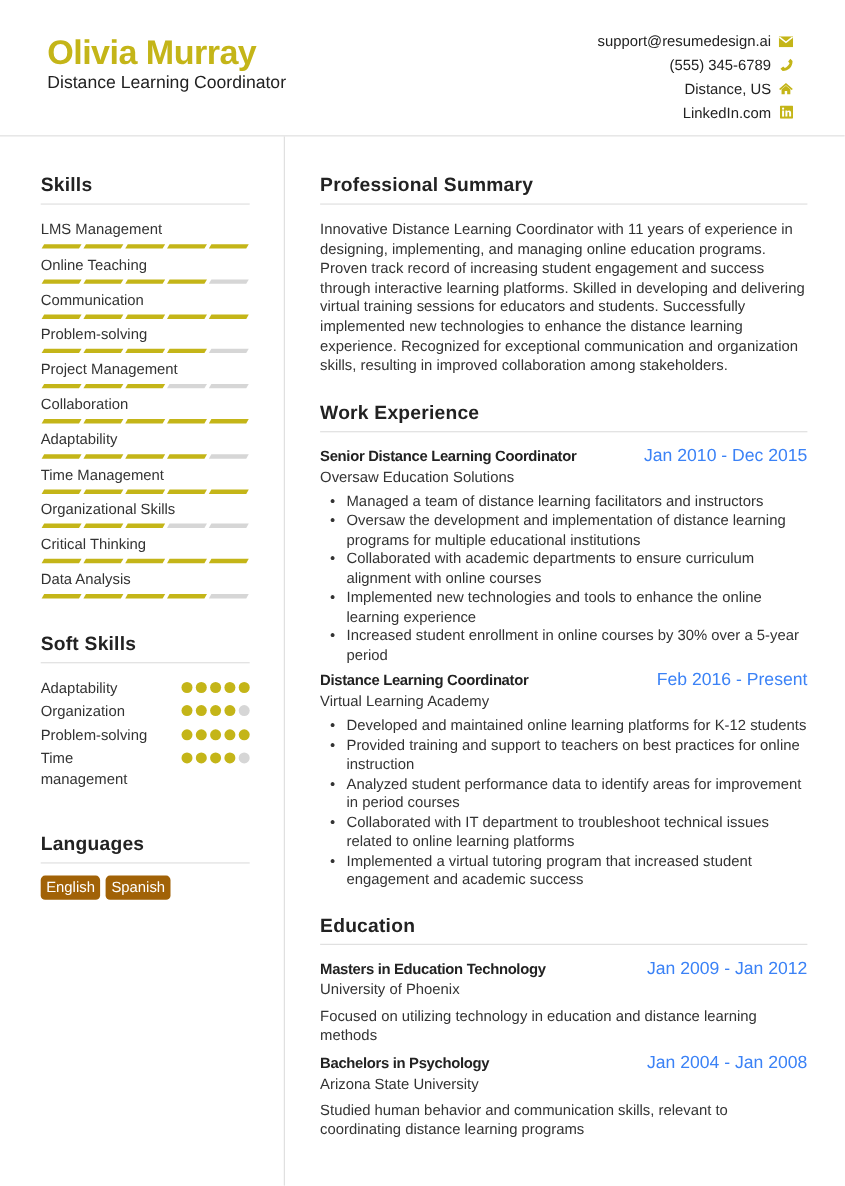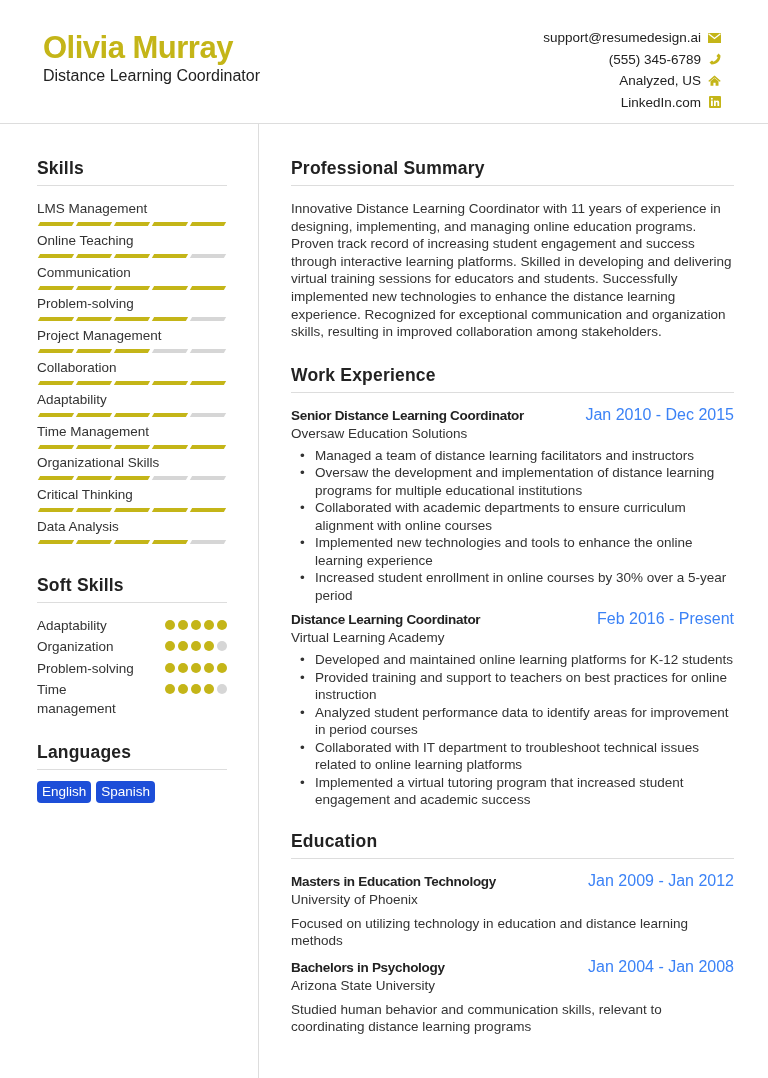--- a/index.html
+++ b/index.html
@@ -29,23 +29,23 @@
     .seg.on { background: #c4b518; }
 
     .soft-title { margin-top: 24px; }
     .soft-list { margin-top: 13px; }
     .soft-row { display: flex; justify-content: space-between; align-items: flex-start; min-height: 21.5px; }
     .soft-label { font-size: 13.5px; color: #333; line-height: 19px; width: 110px; }
     .dots { display: flex; gap: 3px; padding-top: 4px; }
     .dot { width: 10px; height: 10px; border-radius: 50%; background: #d6d6d6; }
     .dot.on { background: #c4b518; }
 
-    .lang-title { margin-top: 24px; }
+    .lang-title { margin-top: 39px; }
     .lang-list { display: flex; gap: 5px; margin-top: 11px; }
-    .lang-badge { background: #1d4ed8; color: #ffffff; font-size: 13.5px; padding: 3px 5px; border-radius: 4px; line-height: 16px; }
+    .lang-badge { background: #a16207; color: #ffffff; font-size: 13.5px; padding: 3px 5px; border-radius: 4px; line-height: 16px; }
 
     .summary { margin-top: 14px; font-size: 13.5px; line-height: 17.6px; color: #333; }
 
     .work-title { margin-top: 24px; }
     .job { margin-top: 13px; }
     .job + .job { margin-top: 6px; }
     .job-head { display: flex; justify-content: space-between; align-items: baseline; }
     .job-title { font-size: 13.5px; font-weight: bold; color: #222; letter-spacing: -0.3px; }
     .job-date { font-size: 16px; color: #3b82f6; }
     .job-company { font-size: 13.5px; color: #333; margin-top: 2px; }
@@ -77,21 +77,21 @@
     </div>
     <div class="contact-row">
       <span>(555) 345-6789</span>
       <span class="icon">
         <svg width="12" height="12" viewBox="0 0 12 12">
             <path d="M9.5 0.5 L11.5 2.5 C11.5 8 8 11.5 2.5 11.5 L0.5 9.5 L3 7.5 L4.5 8.8 C6.3 8 8 6.3 8.8 4.5 L7.5 3 Z" fill="#c4b518"></path>
           </svg>
       </span>
     </div>
     <div class="contact-row">
-      <span>Analyzed, US</span>
+      <span>Distance, US</span>
       <span class="icon">
         <svg width="13" height="11" viewBox="0 0 13 11">
             <path d="M6.5 0.5 L12.8 6 L11.6 6.8 L6.5 2.4 L1.4 6.8 L0.2 6 Z" fill="#c4b518"></path>
             <path d="M2.5 6.2 L6.5 2.9 L10.5 6.2 L10.5 10.8 L7.6 10.8 L7.6 7.8 L5.4 7.8 L5.4 10.8 L2.5 10.8 Z" fill="#c4b518"></path>
           </svg>
       </span>
     </div>
     <div class="contact-row">
       <span>LinkedIn.com</span>
       <span class="icon">

